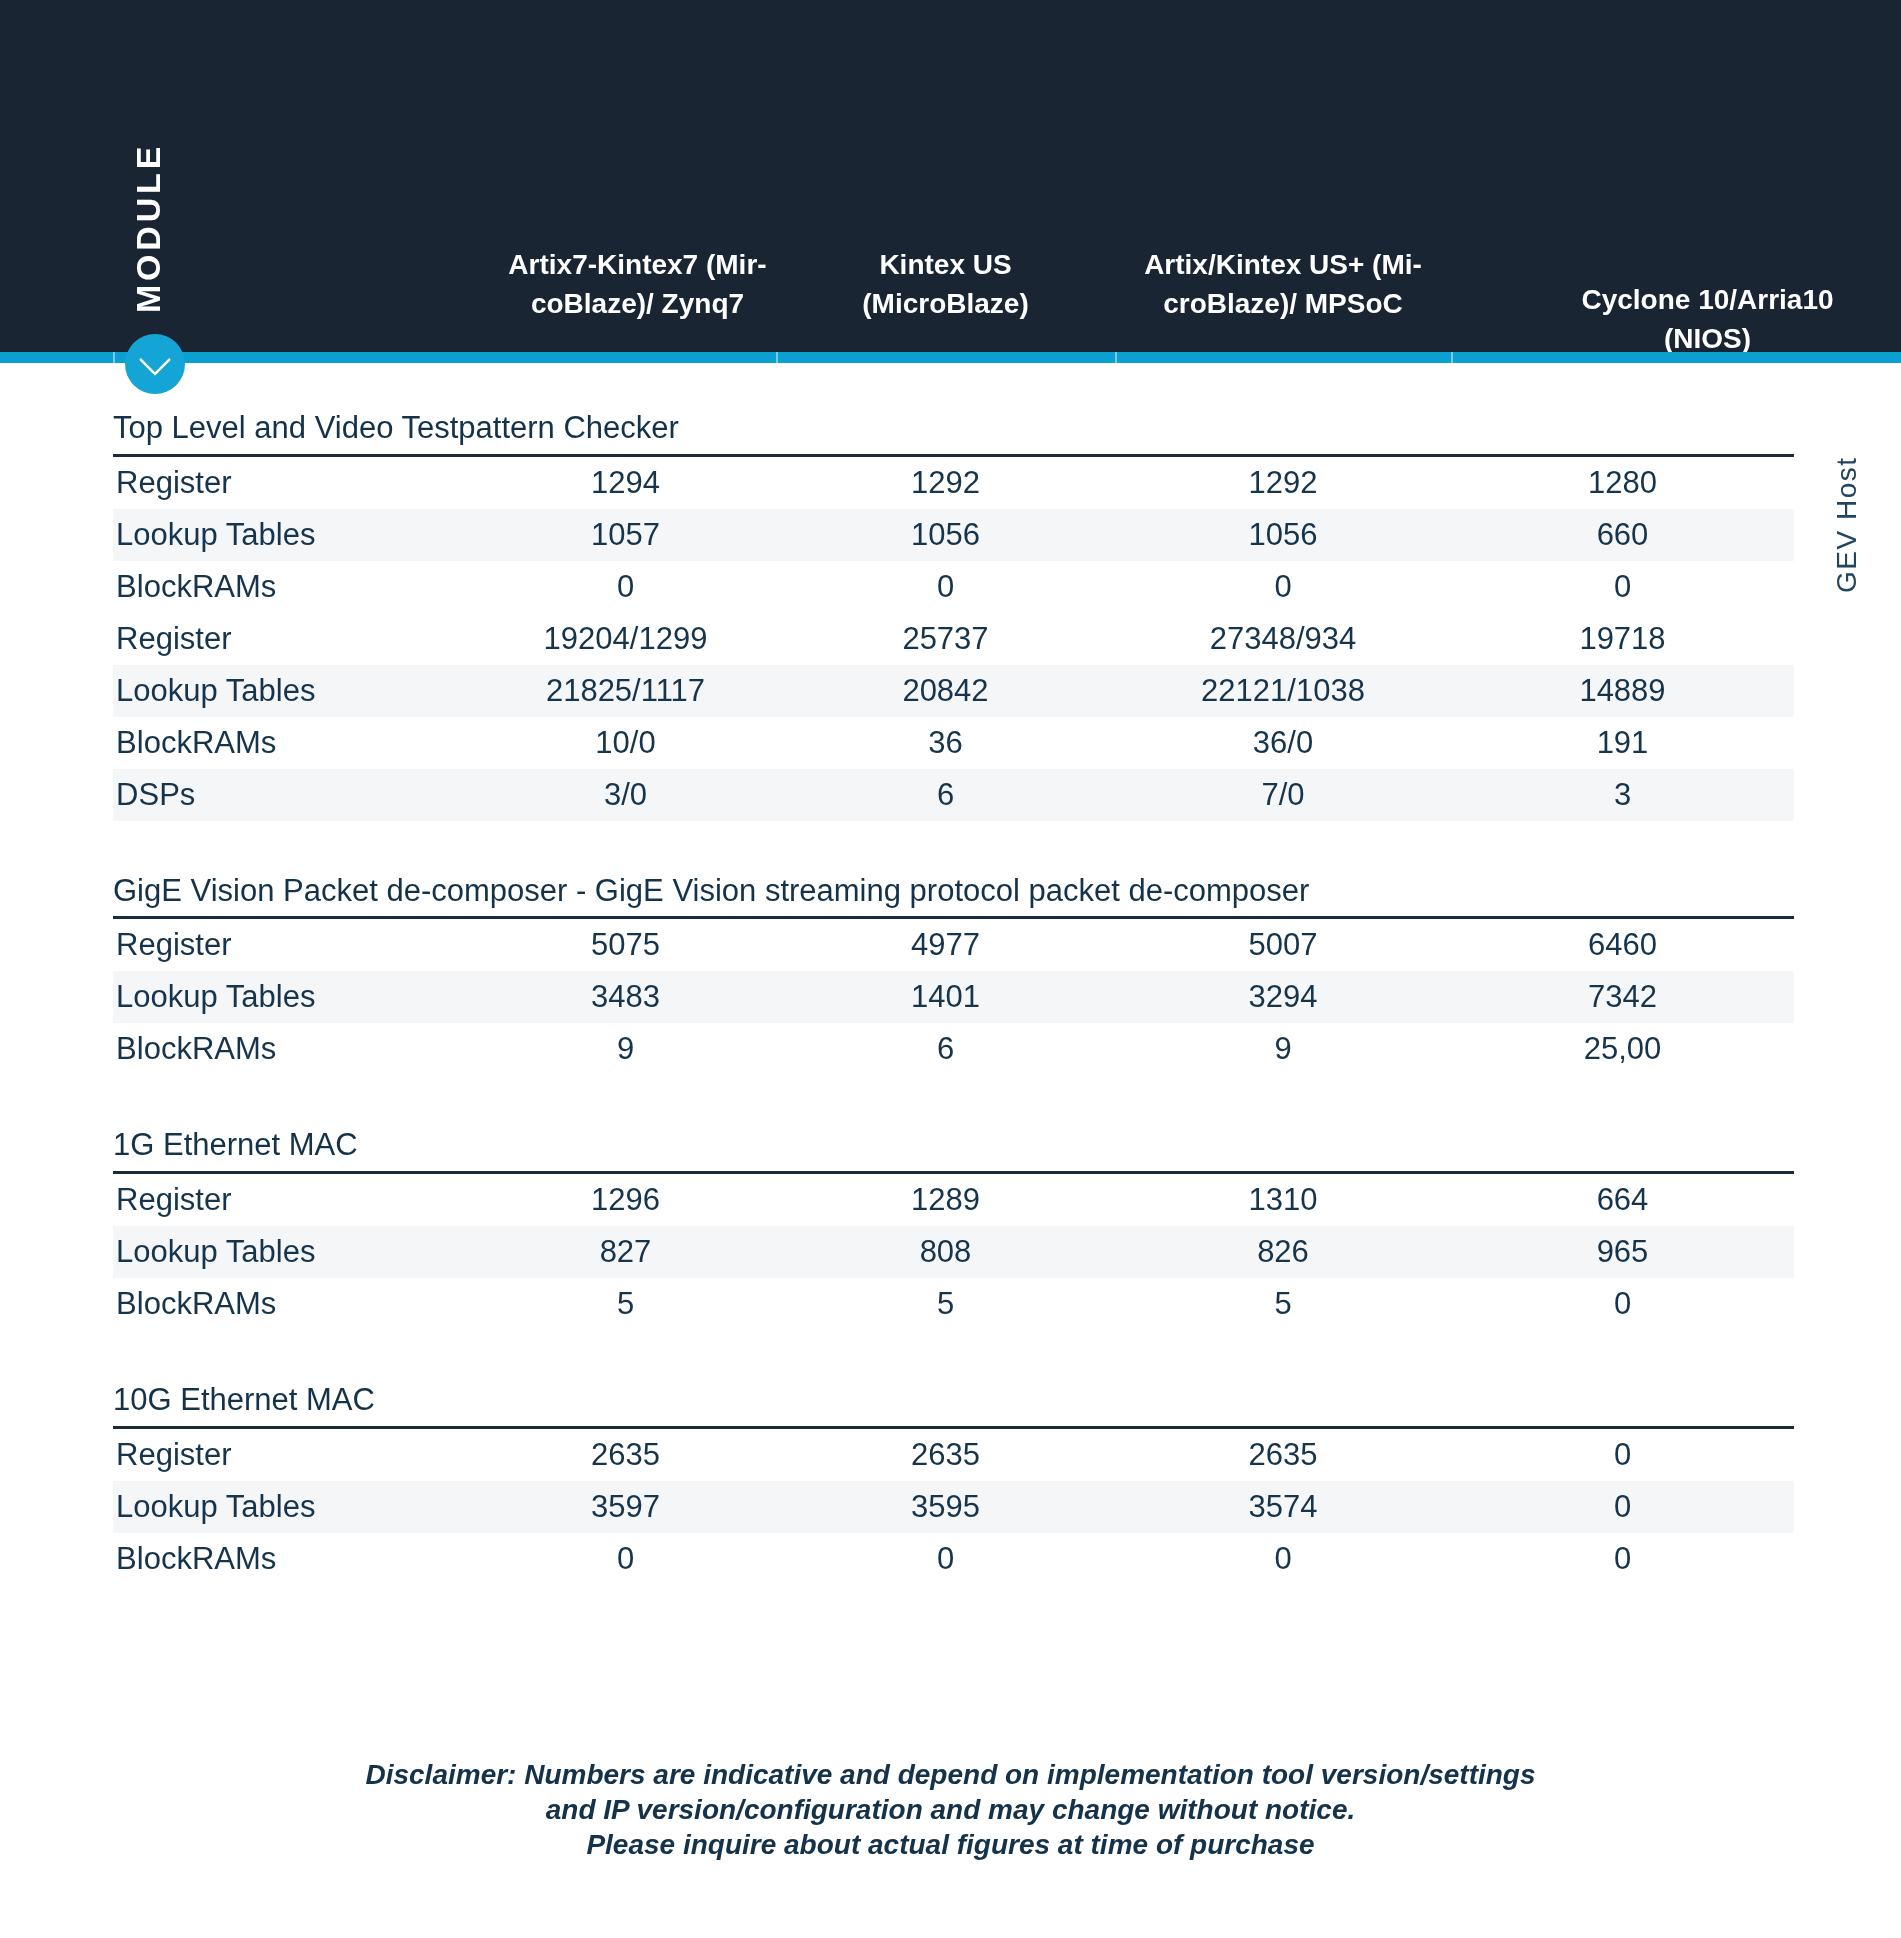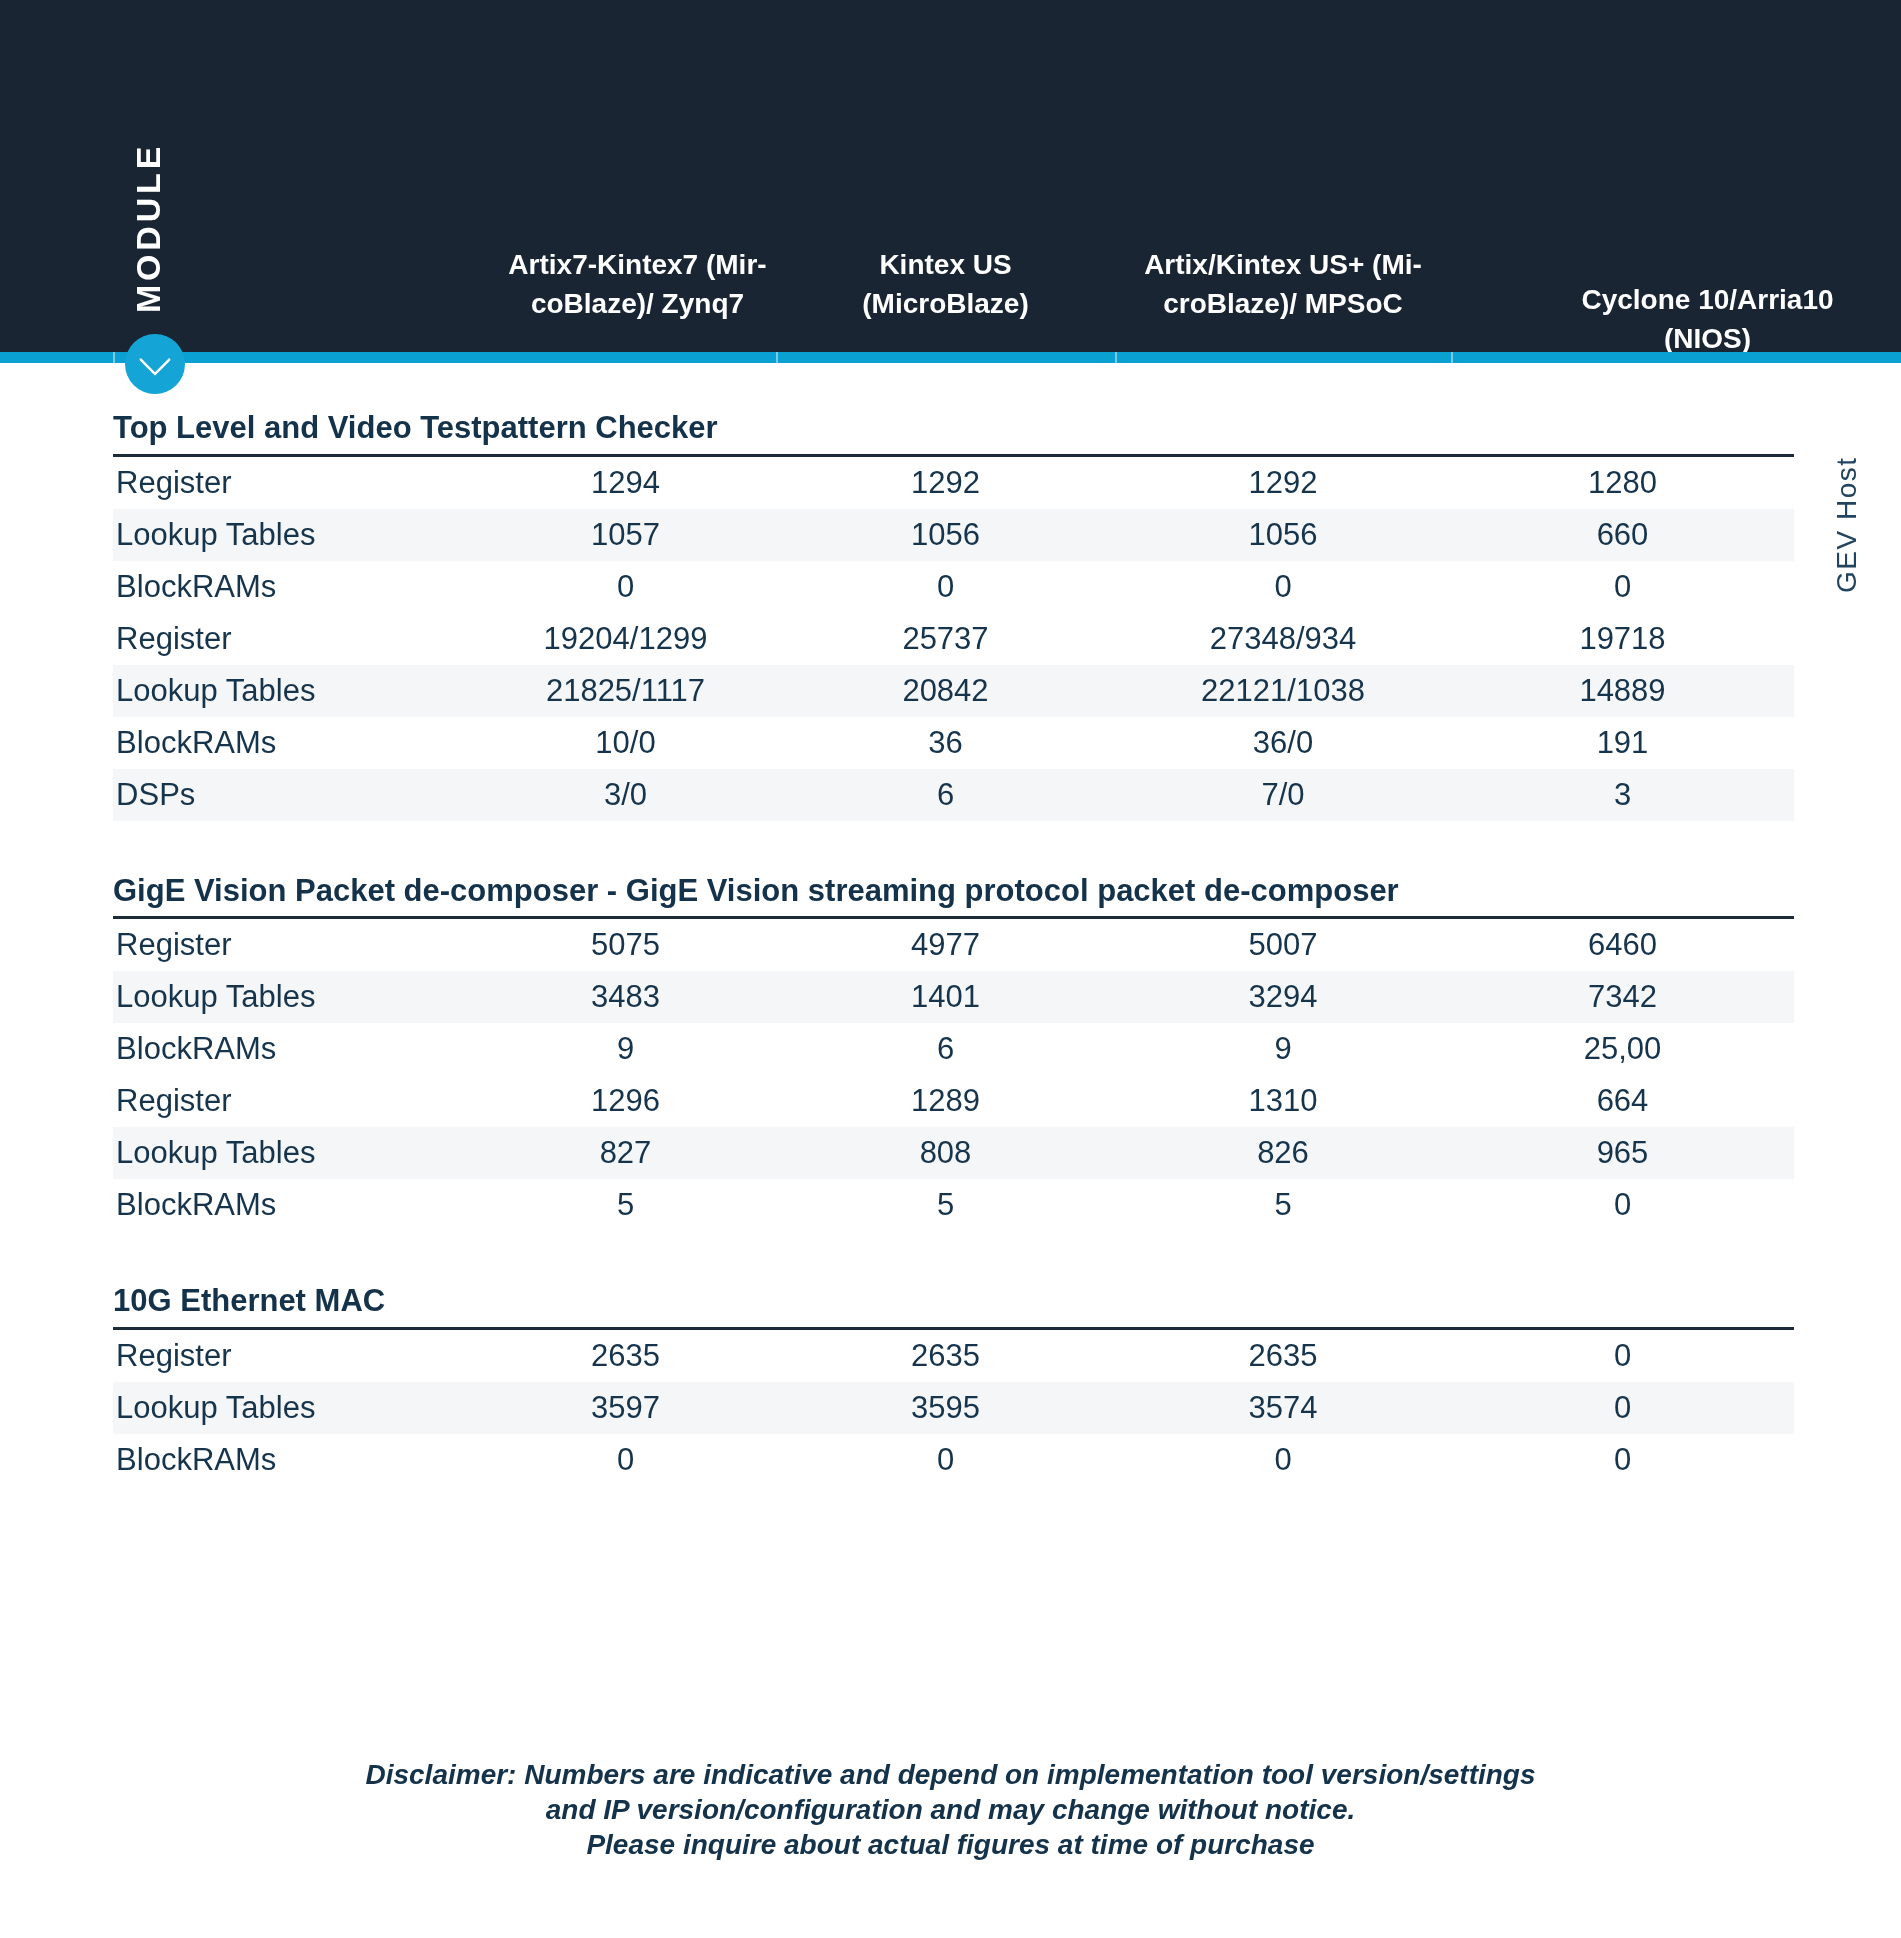--- a/index.html
+++ b/index.html
@@ -35,21 +35,21 @@
   }
   
   .side-label{
     position:absolute;left:1831px;top:432px;height:161px;
     writing-mode:vertical-rl;transform:rotate(180deg);
     color:#23445e;font-size:28px;font-weight:normal;letter-spacing:1.5px;white-space:nowrap;
   }
   
   .table-wrap{position:absolute;left:113px;top:409px;width:1681px;}
   .sec-title{
-    margin-top:51px;font-size:31px;line-height:37px;font-weight:bold;color:#14324a;
+    margin-top:51px;font-size:31px;line-height:37px;font-weight:normal;color:#14324a;
     padding-bottom:7.7px;border-bottom:3.8px solid #1c2b3a;white-space:nowrap;
   }
   .section:first-child .sec-title{margin-top:0;}
   .row{display:flex;height:52px;align-items:center;}
   .row.alt{background:#f5f6f7;}
   .cell{font-size:31px;color:#16344c;}
   .cell.label{width:362px;font-weight:normal;padding-left:3.1px;box-sizing:border-box;}
   .cell.v0{width:301px;text-align:center;}
   .cell.v1{width:339px;text-align:center;}
   .cell.v2{width:336px;text-align:center;}
@@ -169,20 +169,21 @@
       </div>
       <div class="row">
         <div class="cell label">BlockRAMs</div>
         <div class="cell v0">9</div>
         <div class="cell v1">6</div>
         <div class="cell v2">9</div>
         <div class="cell v3">25,00</div>
       </div>
     </div>
     <div class="section">
+      <div class="sec-title">1G Ethernet MAC</div>
       <div class="row">
         <div class="cell label">Register</div>
         <div class="cell v0">1296</div>
         <div class="cell v1">1289</div>
         <div class="cell v2">1310</div>
         <div class="cell v3">664</div>
       </div>
       <div class="row alt">
         <div class="cell label">Lookup Tables</div>
         <div class="cell v0">827</div>

